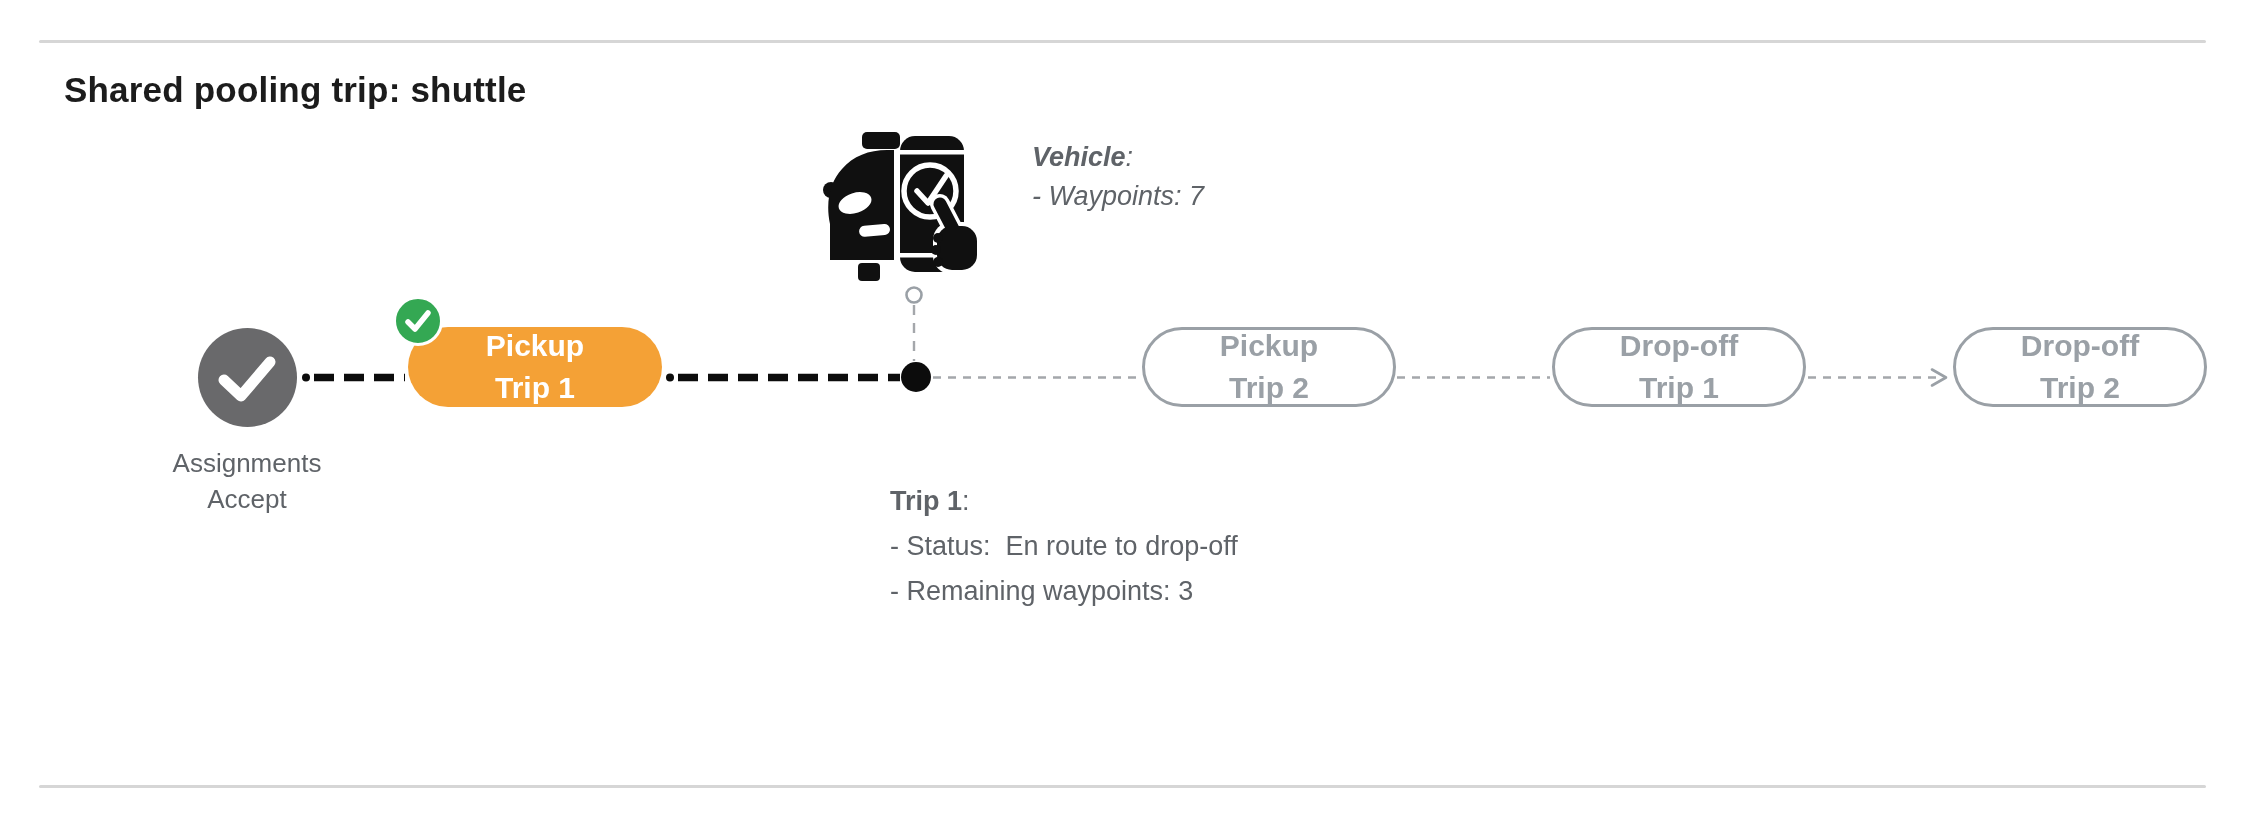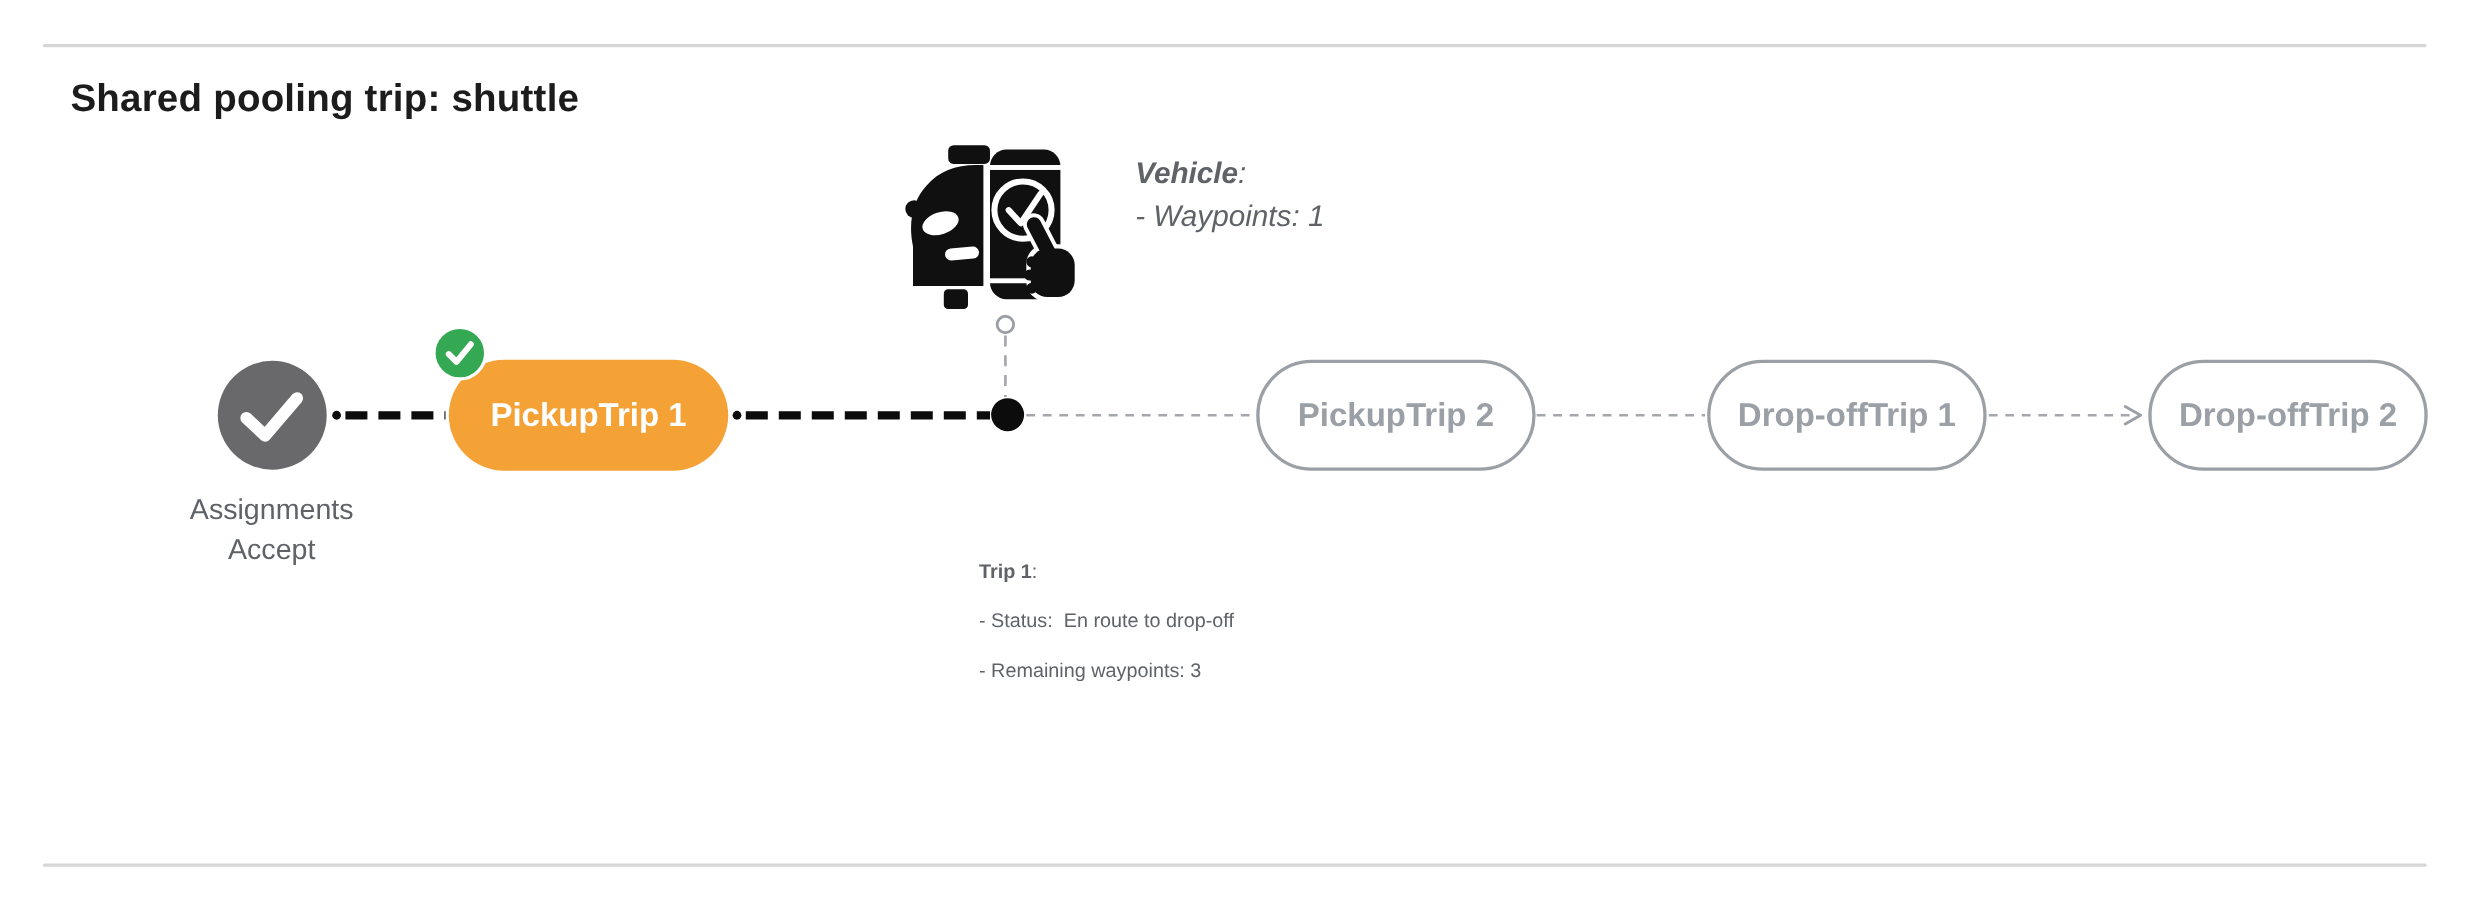--- a/index.html
+++ b/index.html
@@ -29,43 +29,43 @@
   .start-node{
     position:absolute;left:198px;top:328px;width:99px;height:99px;
     background:#69696b;border-radius:50%;
   }
   .start-node svg{position:absolute;inset:0;}
   .start-label{
     position:absolute;left:122px;top:445px;width:250px;
     text-align:center;color:#5f6368;font-size:26px;line-height:36px;
   }
   .pill{
-    position:absolute;top:327px;width:254px;height:101px;
-    border-radius:51px;display:flex;flex-direction:row;
+    position:absolute;top:327px;width:254px;height:80px;
+    border-radius:51px;display:flex;flex-direction:column;
     align-items:center;justify-content:center;
     font-size:30px;font-weight:700;line-height:42px;text-align:center;
     box-sizing:border-box;
   }
   .pill-active{left:408px;background:#f4a136;color:#ffffff;}
   .pill-p2{left:1142px;}
   .pill-p3{left:1552px;}
   .pill-p4{left:1953px;}
   .pill-pending{background:#ffffff;border:3px solid #9aa0a6;color:#9aa0a6;}
   .done-badge{
     position:absolute;left:396px;top:299px;width:44px;height:44px;
     background:#34a853;border-radius:50%;border:3px solid #ffffff;
     box-sizing:content-box;margin:-3px 0 0 -3px;
   }
   .done-badge svg{position:absolute;inset:0;}
   .vehicle-icon{position:absolute;left:818px;top:124px;}
   .info{position:absolute;color:#5f6368;}
   .info-line{white-space:pre;}
   .b{font-weight:700;}
   .vehicle-info{left:1032px;top:138px;font-size:27px;line-height:39px;font-style:italic;}
-  .trip-info{left:890px;top:497px;font-size:18px;line-height:45px;}
+  .trip-info{left:890px;top:479px;font-size:27px;line-height:45px;}
 </style>
 </head>
 <body>
 
 <div class="canvas">
 
   <div class="rule rule-top"></div>
   <div class="rule rule-bottom"></div>
 
   <h1 class="title">Shared pooling trip: shuttle</h1>
@@ -136,21 +136,21 @@
     <rect x="115" y="98" width="48" height="52" rx="18" fill="#ffffff"></rect>
     <path d="M122,80 L136,107" fill="none" stroke="#101010" stroke-width="13" stroke-linecap="round"></path>
     <rect x="119" y="102" width="40" height="44" rx="15" fill="#101010"></rect>
     <circle cx="120" cy="114" r="5" fill="#101010"></circle>
     <circle cx="118" cy="126" r="5" fill="#101010"></circle>
     <circle cx="120" cy="138" r="5" fill="#101010"></circle>
   </svg>
 
   <div class="info vehicle-info">
     <div class="info-line"><span class="b">Vehicle</span><span>:</span></div>
-    <div class="info-line">- Waypoints: 1</div>
+    <div class="info-line">- Waypoints: 7</div>
   </div>
 
   <div class="info trip-info">
     <div class="info-line"><span class="b">Trip 1</span><span>:</span></div>
     <div class="info-line">- Status:  En route to drop-off</div>
     <div class="info-line">- Remaining waypoints: 3</div>
   </div>
 
 </div>
 

